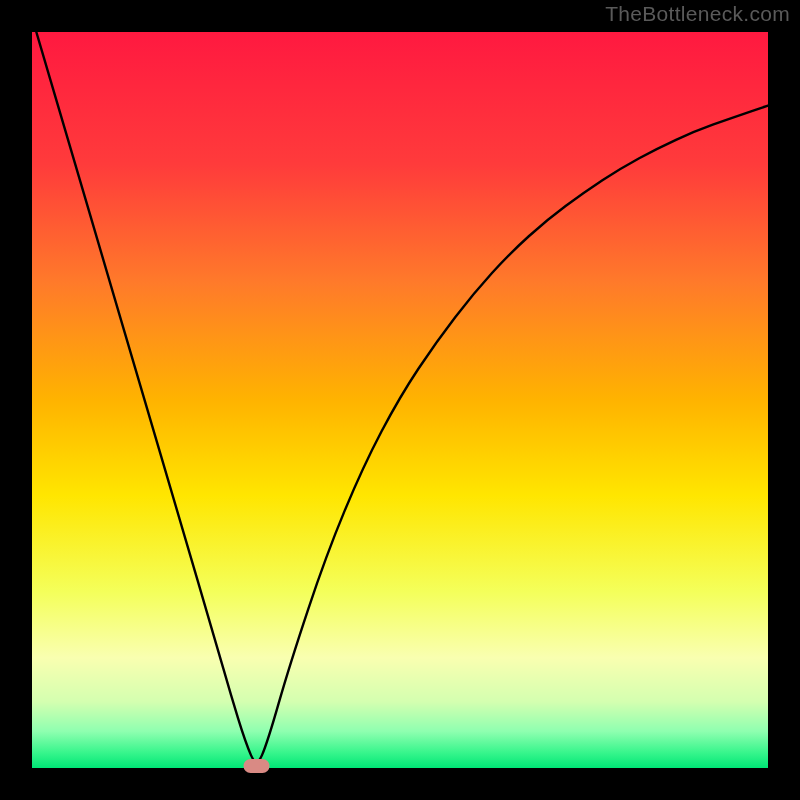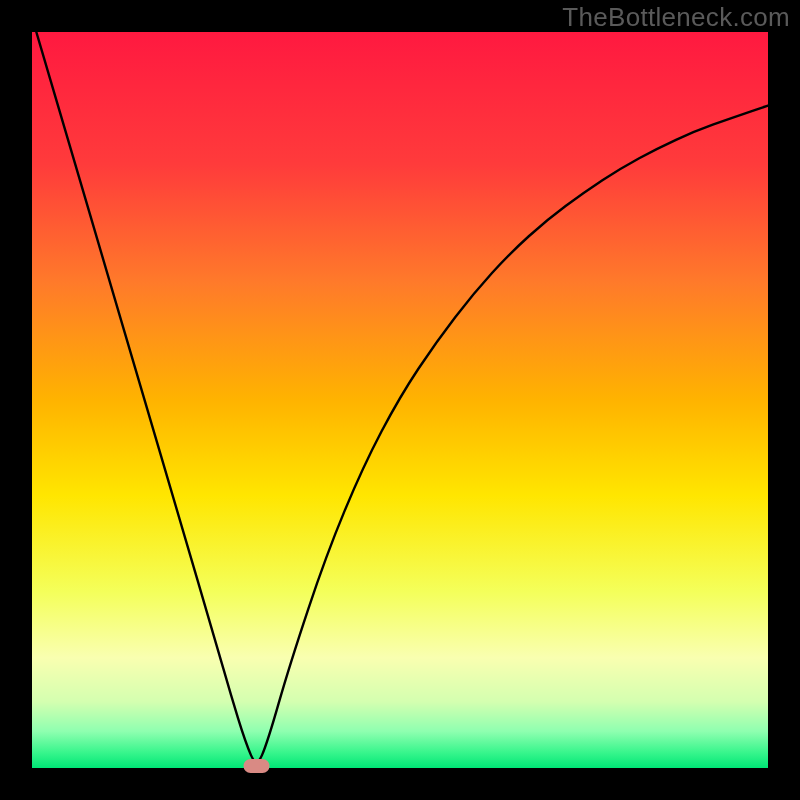--- a/index.html
+++ b/index.html
@@ -16,21 +16,21 @@
     width: 800px;
     height: 800px;
     background: #000000;
     box-sizing: border-box;
   }
   .watermark {
     position: absolute;
     top: 2px;
     right: 10px;
     color: #5a5a5a;
-    font-size: 26px;
+    font-size: 21px;
     letter-spacing: 0.3px;
     font-weight: 400;
     text-align: right;
   }
   svg {
     display: block;
   }
 </style>
 </head>
 <body>

